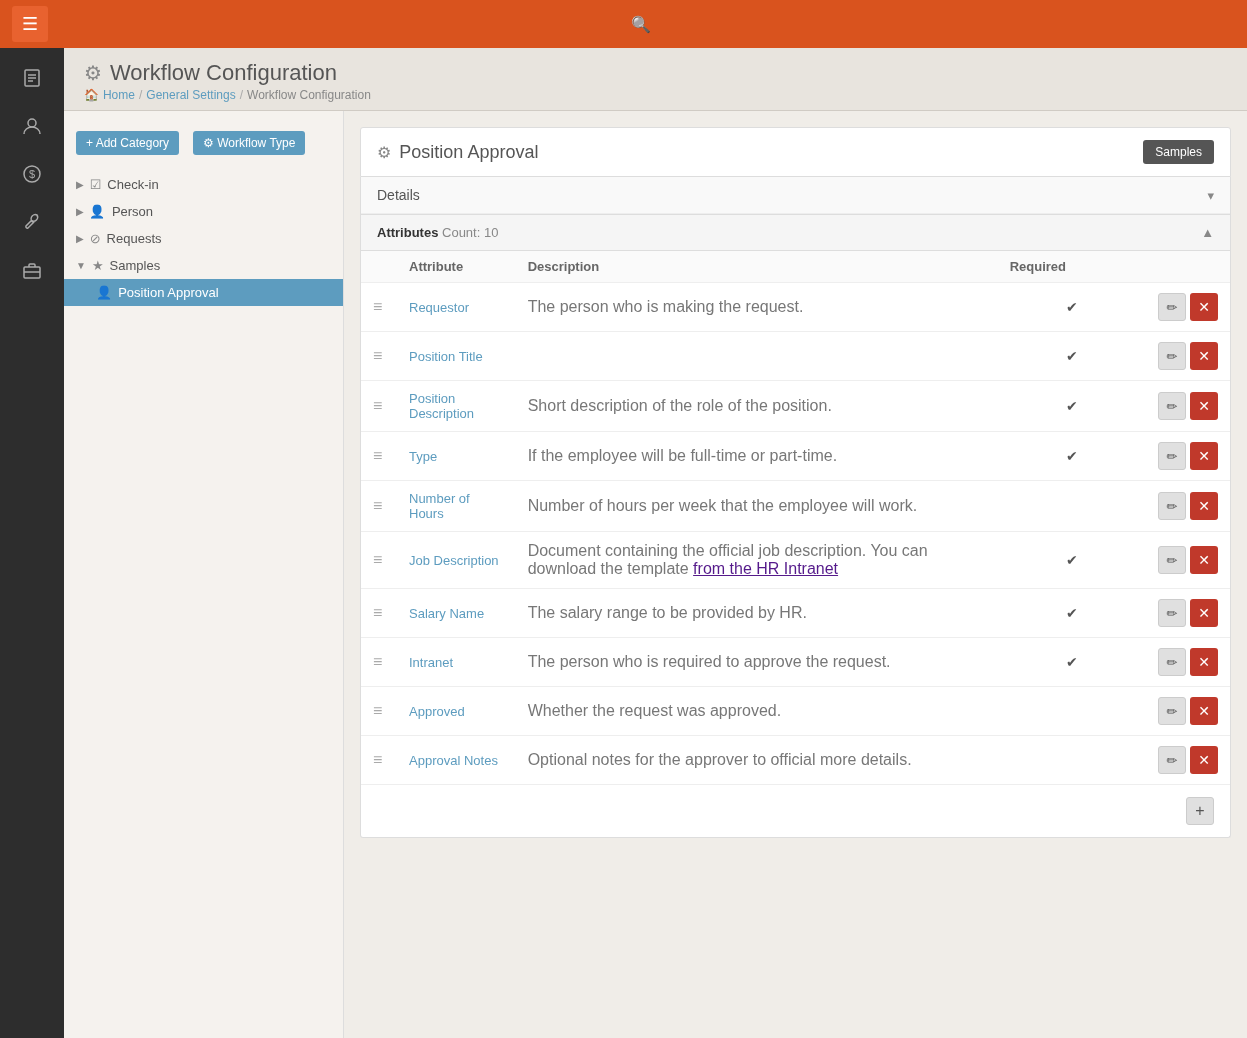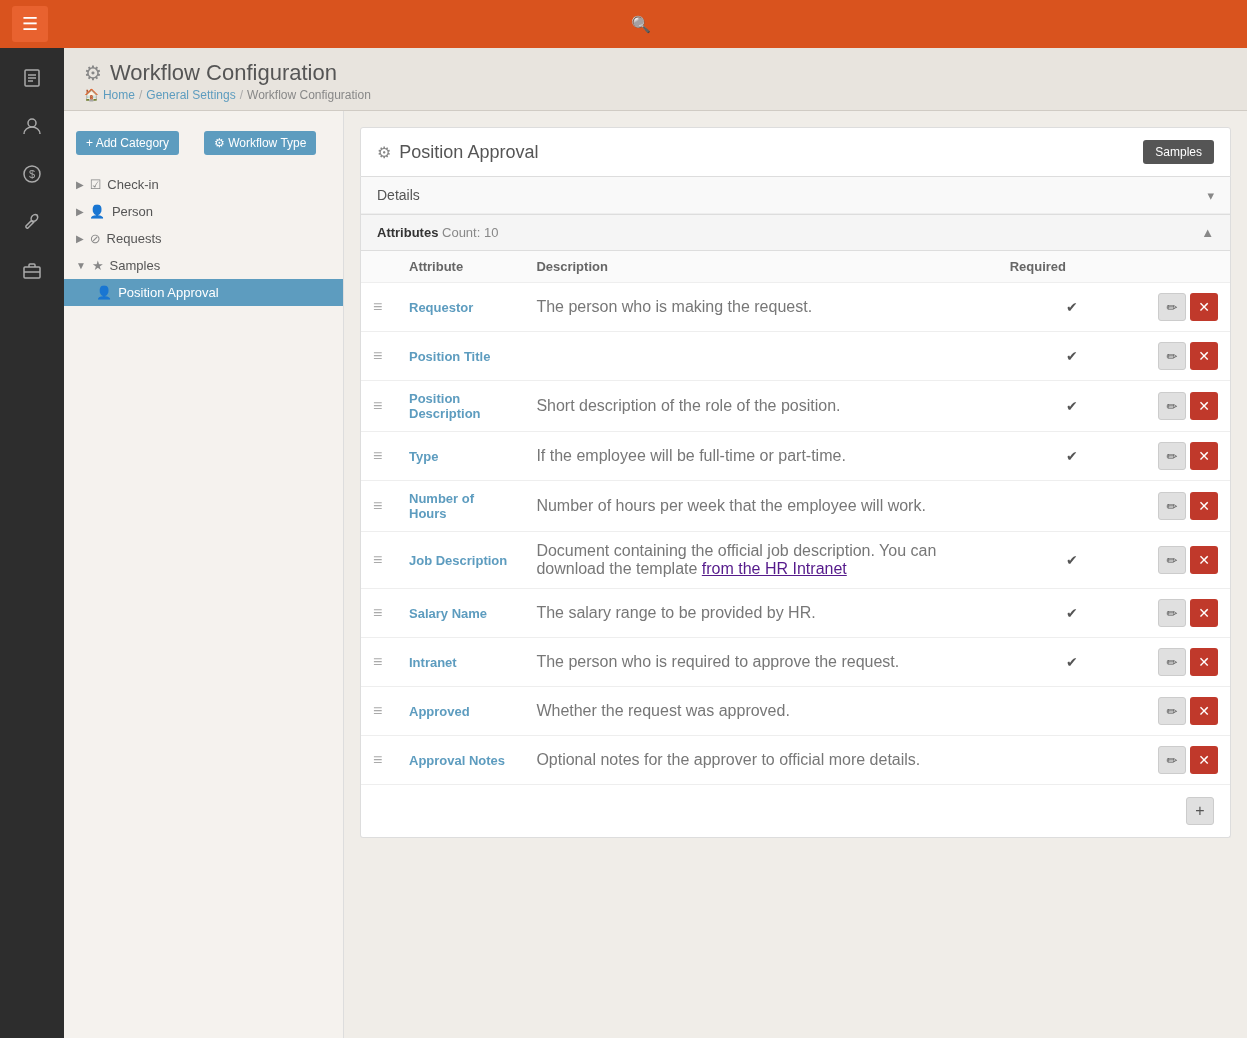--- a/index.html
+++ b/index.html
@@ -125,21 +125,21 @@
     .left-nav {
       width: 280px;
       background: #f5f2ee;
       border-right: 1px solid #ddd;
       padding: 12px 0;
       flex-shrink: 0;
     }
     .left-nav-buttons {
       padding: 8px 12px;
       display: flex;
-      gap: 25px;
+      gap: 14px;
       margin-bottom: 8px;
     }
     .btn-teal {
       background: #5d9cbf;
       color: white;
       border: none;
       padding: 5px 10px;
       border-radius: 3px;
       cursor: pointer;
       font-size: 12px;
@@ -270,21 +270,20 @@
     .attr-table td {
       padding: 10px 12px;
       border-bottom: 1px solid #eee;
       vertical-align: middle;
     }
     .attr-table tr:last-child td { border-bottom: none; }
     .attr-name {
       color: #5d9cbf;
       font-size: 13px;
       min-width: 100px;
-      font-weight: bold;
     }
     .attr-desc {
       color: #777;
       font-size: 16px;
     }
     .check-icon { color: #555; font-size: 14px; }
 
     .action-btns {
       display: flex;
       gap: 4px;

